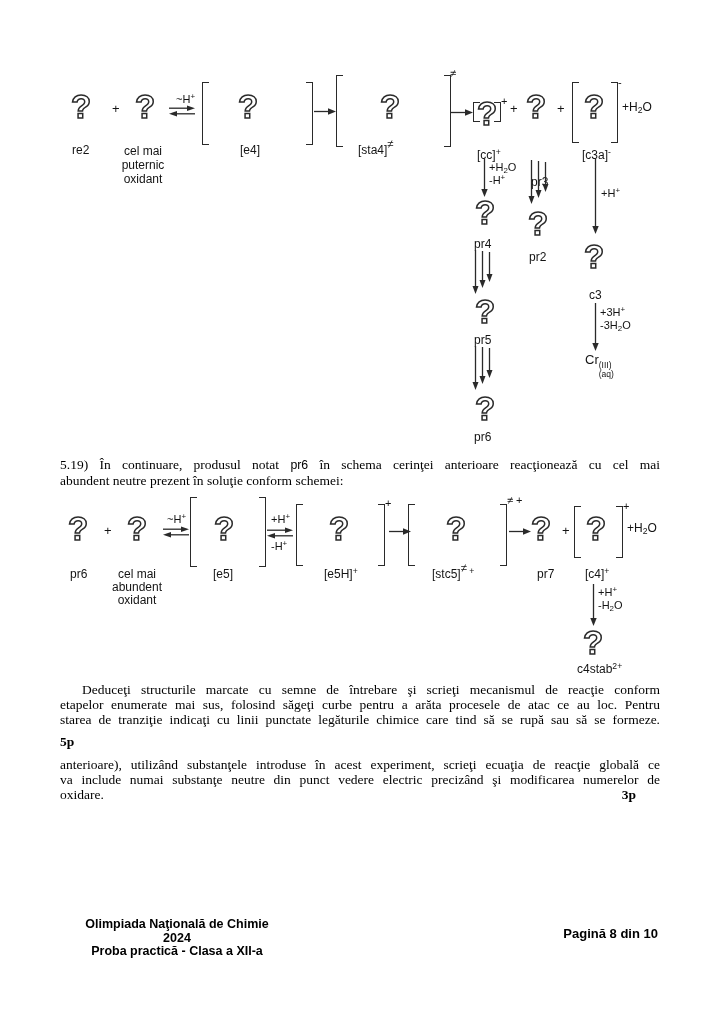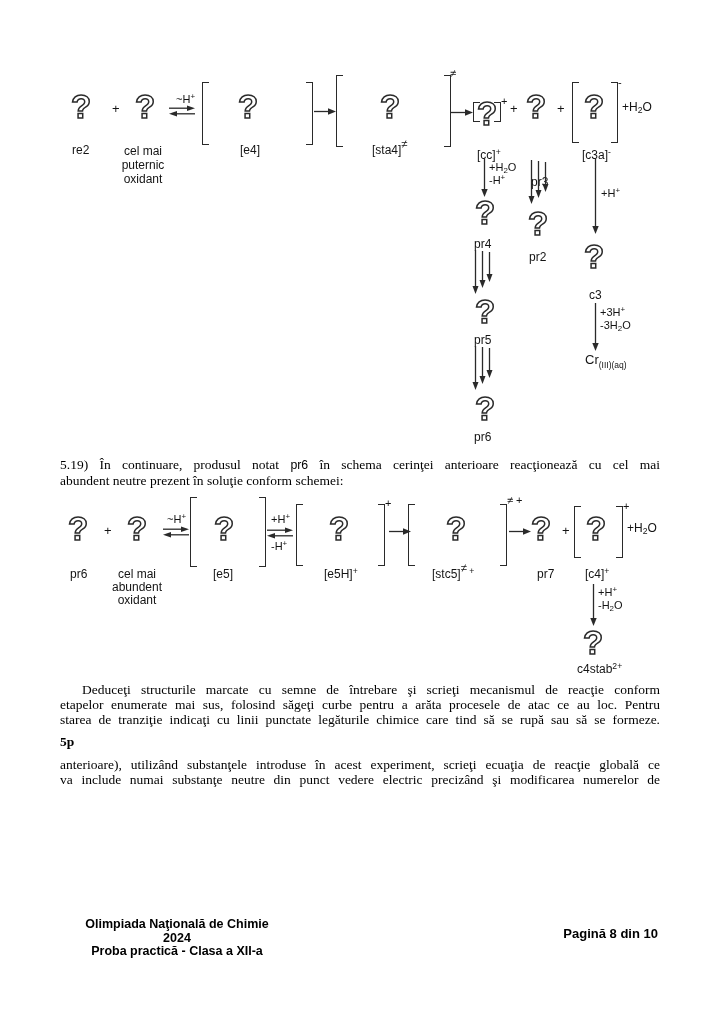--- a/index.html
+++ b/index.html
@@ -17,21 +17,21 @@
   .bl,.br{border:0 solid #2a2a2a;width:7px;box-sizing:border-box;}
   .bl{border-width:1.4px 0 1.4px 1.4px;}
   .br{border-width:1.4px 1.4px 1.4px 0;}
   .seg-sup{font-size:0.72em;position:relative;top:-0.45em;}
   .seg-sub{font-size:0.72em;position:relative;top:0.28em;}
   .seg-supb{font-size:0.95em;position:relative;top:-0.5em;}
   .txt{font-size:13.5px;line-height:15.2px;color:#000;}
   .jl{text-align:justify;text-align-last:justify;}
   .tok{font-family:"Liberation Sans",sans-serif;font-size:12.3px;}
   .pts{font-weight:700;}
-  .stack{display:inline-flex;font-size:8.5px;line-height:8.5px;vertical-align:-4px;
+  .stack{display:inline-flex;flex-direction:column;font-size:8.5px;line-height:8.5px;vertical-align:-4px;
          font-family:"Liberation Sans",sans-serif;}
   .footL{font-family:"Liberation Sans",sans-serif;font-weight:700;font-size:12.5px;line-height:13.5px;text-align:center;}
   .footR{font-family:"Liberation Sans",sans-serif;font-weight:700;font-size:13px;text-align:right;}
   svg{display:block;overflow:visible;}
   svg line{stroke:#2a2a2a;stroke-width:1.3;}
   svg polygon{fill:#2a2a2a;stroke:none;}
 </style>
 </head>
 <body>
 
@@ -76,21 +76,21 @@
     <span class="abs bsup" style="left:618px;top:77px;">-</span>
     <span class="abs lbl" style="left:622px;top:101px;"><span>+H</span><span class="seg-sub">2</span><span>O</span></span>
 
     <span class="abs lbl" style="left:72px;top:144px;">re2</span>
     <div class="abs lbl" style="left:109px;top:144px;width:68px;text-align:center;line-height:14px;">
       <div>cel mai</div>
       <div>puternic</div>
       <div>oxidant</div>
     </div>
     <span class="abs lbl" style="left:240px;top:144px;">[e4]</span>
-    <span class="abs lbl" style="left:372px;top:144px;"><span>[sta4]</span><span class="seg-supb">≠</span></span>
+    <span class="abs lbl" style="left:358px;top:144px;"><span>[sta4]</span><span class="seg-supb">≠</span></span>
     <span class="abs lbl" style="left:477px;top:149px;"><span>[cc]</span><span class="seg-sup">+</span></span>
     <span class="abs lbl" style="left:531px;top:149px;margin-top:27px;">pr3</span>
     <span class="abs lbl" style="left:582px;top:149px;"><span>[c3a]</span><span class="seg-sup">-</span></span>
 
     <svg class="abs" style="left:480px;top:159px;" width="9" height="38">
       <line x1="4.5" y1="0" x2="4.5" y2="31"></line>
         <polygon points="4.5,38 1.3,30 7.7,30"></polygon>
     </svg>
     <span class="abs lbl lbl11" style="left:489px;top:161px;"><span>+H</span><span class="seg-sub">2</span><span>O</span></span>
     <span class="abs lbl lbl11" style="left:489px;top:174px;"><span>-H</span><span class="seg-sup">+</span></span>
@@ -223,20 +223,24 @@
   <div class="abs txt" style="left:60px;top:682px;width:600px;">
     <div class="jl" style="text-indent:22px;">Deduceţi structurile marcate cu semne de întrebare şi scrieţi mecanismul de reacţie conform</div>
     <div class="jl">etapelor enumerate mai sus, folosind săgeţi curbe pentru a arăta procesele de atac ce au loc. Pentru</div>
     <div class="jl">starea de tranziţie indicaţi cu linii punctate legăturile chimice care tind să se rupă sau să se formeze.</div>
     <div class="pts" style="padding-right:24px;margin-top:6px;">5p</div>
   </div>
 
   <div class="abs txt" style="left:60px;top:757px;width:600px;">
     <div class="jl">anterioare), utilizând substanţele introduse în acest experiment, scrieţi ecuaţia de reacţie globală ce</div>
     <div class="jl">va include numai substanţe neutre din punct vedere electric precizând şi modificarea numerelor de</div>
+    <div style="display:flex;justify-content:space-between;">
+      <span>oxidare.</span>
+      <span class="pts" style="padding-right:24px;">3p</span>
+    </div>
   </div>
 
   <div class="abs footL" style="left:70px;top:918px;width:214px;">
     <div>Olimpiada Naţională de Chimie 2024</div>
     <div>Proba practică - Clasa a XII-a</div>
   </div>
   <div class="abs footR" style="left:480px;top:926px;width:178px;">Pagină 8 din 10</div>
 
 </div>
 

